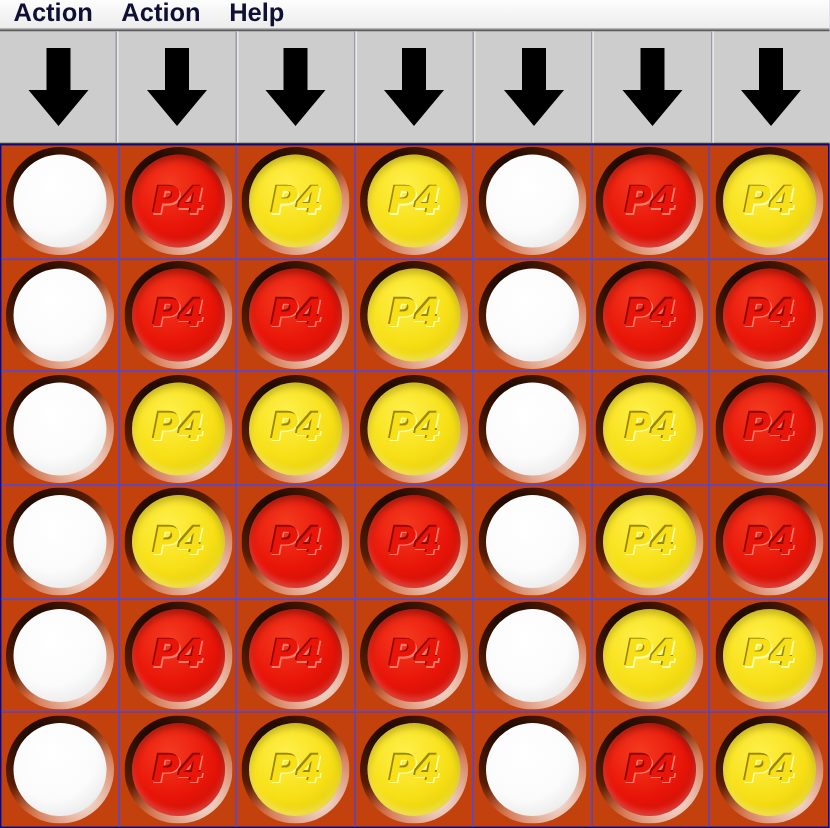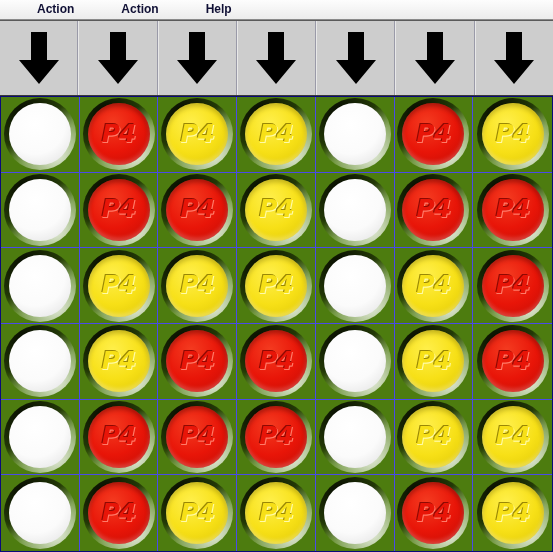--- a/index.html
+++ b/index.html
@@ -28,29 +28,28 @@
     height: 20px;
     flex: 0 0 20px;
     background: linear-gradient(#fdfdfd, #ececec);
     border-bottom: 1px solid #8a8a8a;
     display: flex;
     align-items: center;
     padding-left: 7px;
     box-sizing: border-box;
   }
   .menu-item {
-    font-size: 12px;
+    font-size: 17px;
     font-weight: bold;
     color: #101035;
     padding: 1px 9px 2px 2px;
     margin-right: 8px;
     line-height: 14px;
     white-space: nowrap;
     cursor: default;
-    margin-left: 28px;
   }
 
   
   .droprow {
     flex: 0 0 76px;
     height: 76px;
     display: flex;
     background: #c8c8c8;
     border-top: 1px solid #5a5a5a;
     border-bottom: 1px solid #3a3a3a;
@@ -83,21 +82,21 @@
     grid-template-columns: repeat(7, 1fr);
     grid-template-rows: repeat(6, 1fr);
     background: #1414e8;
     border: 1px solid #0a0a7a;
     box-sizing: border-box;
   }
   .cell {
     position: relative;
     border-right: 1px solid #4a4ae8;
     border-bottom: 1px solid #4a4ae8;
-    background: #4d7c0f;
+    background: #c2410c;
     display: flex;
     align-items: center;
     justify-content: center;
     box-sizing: border-box;
     cursor: pointer;
     text-align: right;
   }
   .cell:nth-child(7n) { border-right: none; }
   .cell.lastrow { border-bottom: none; }
 

